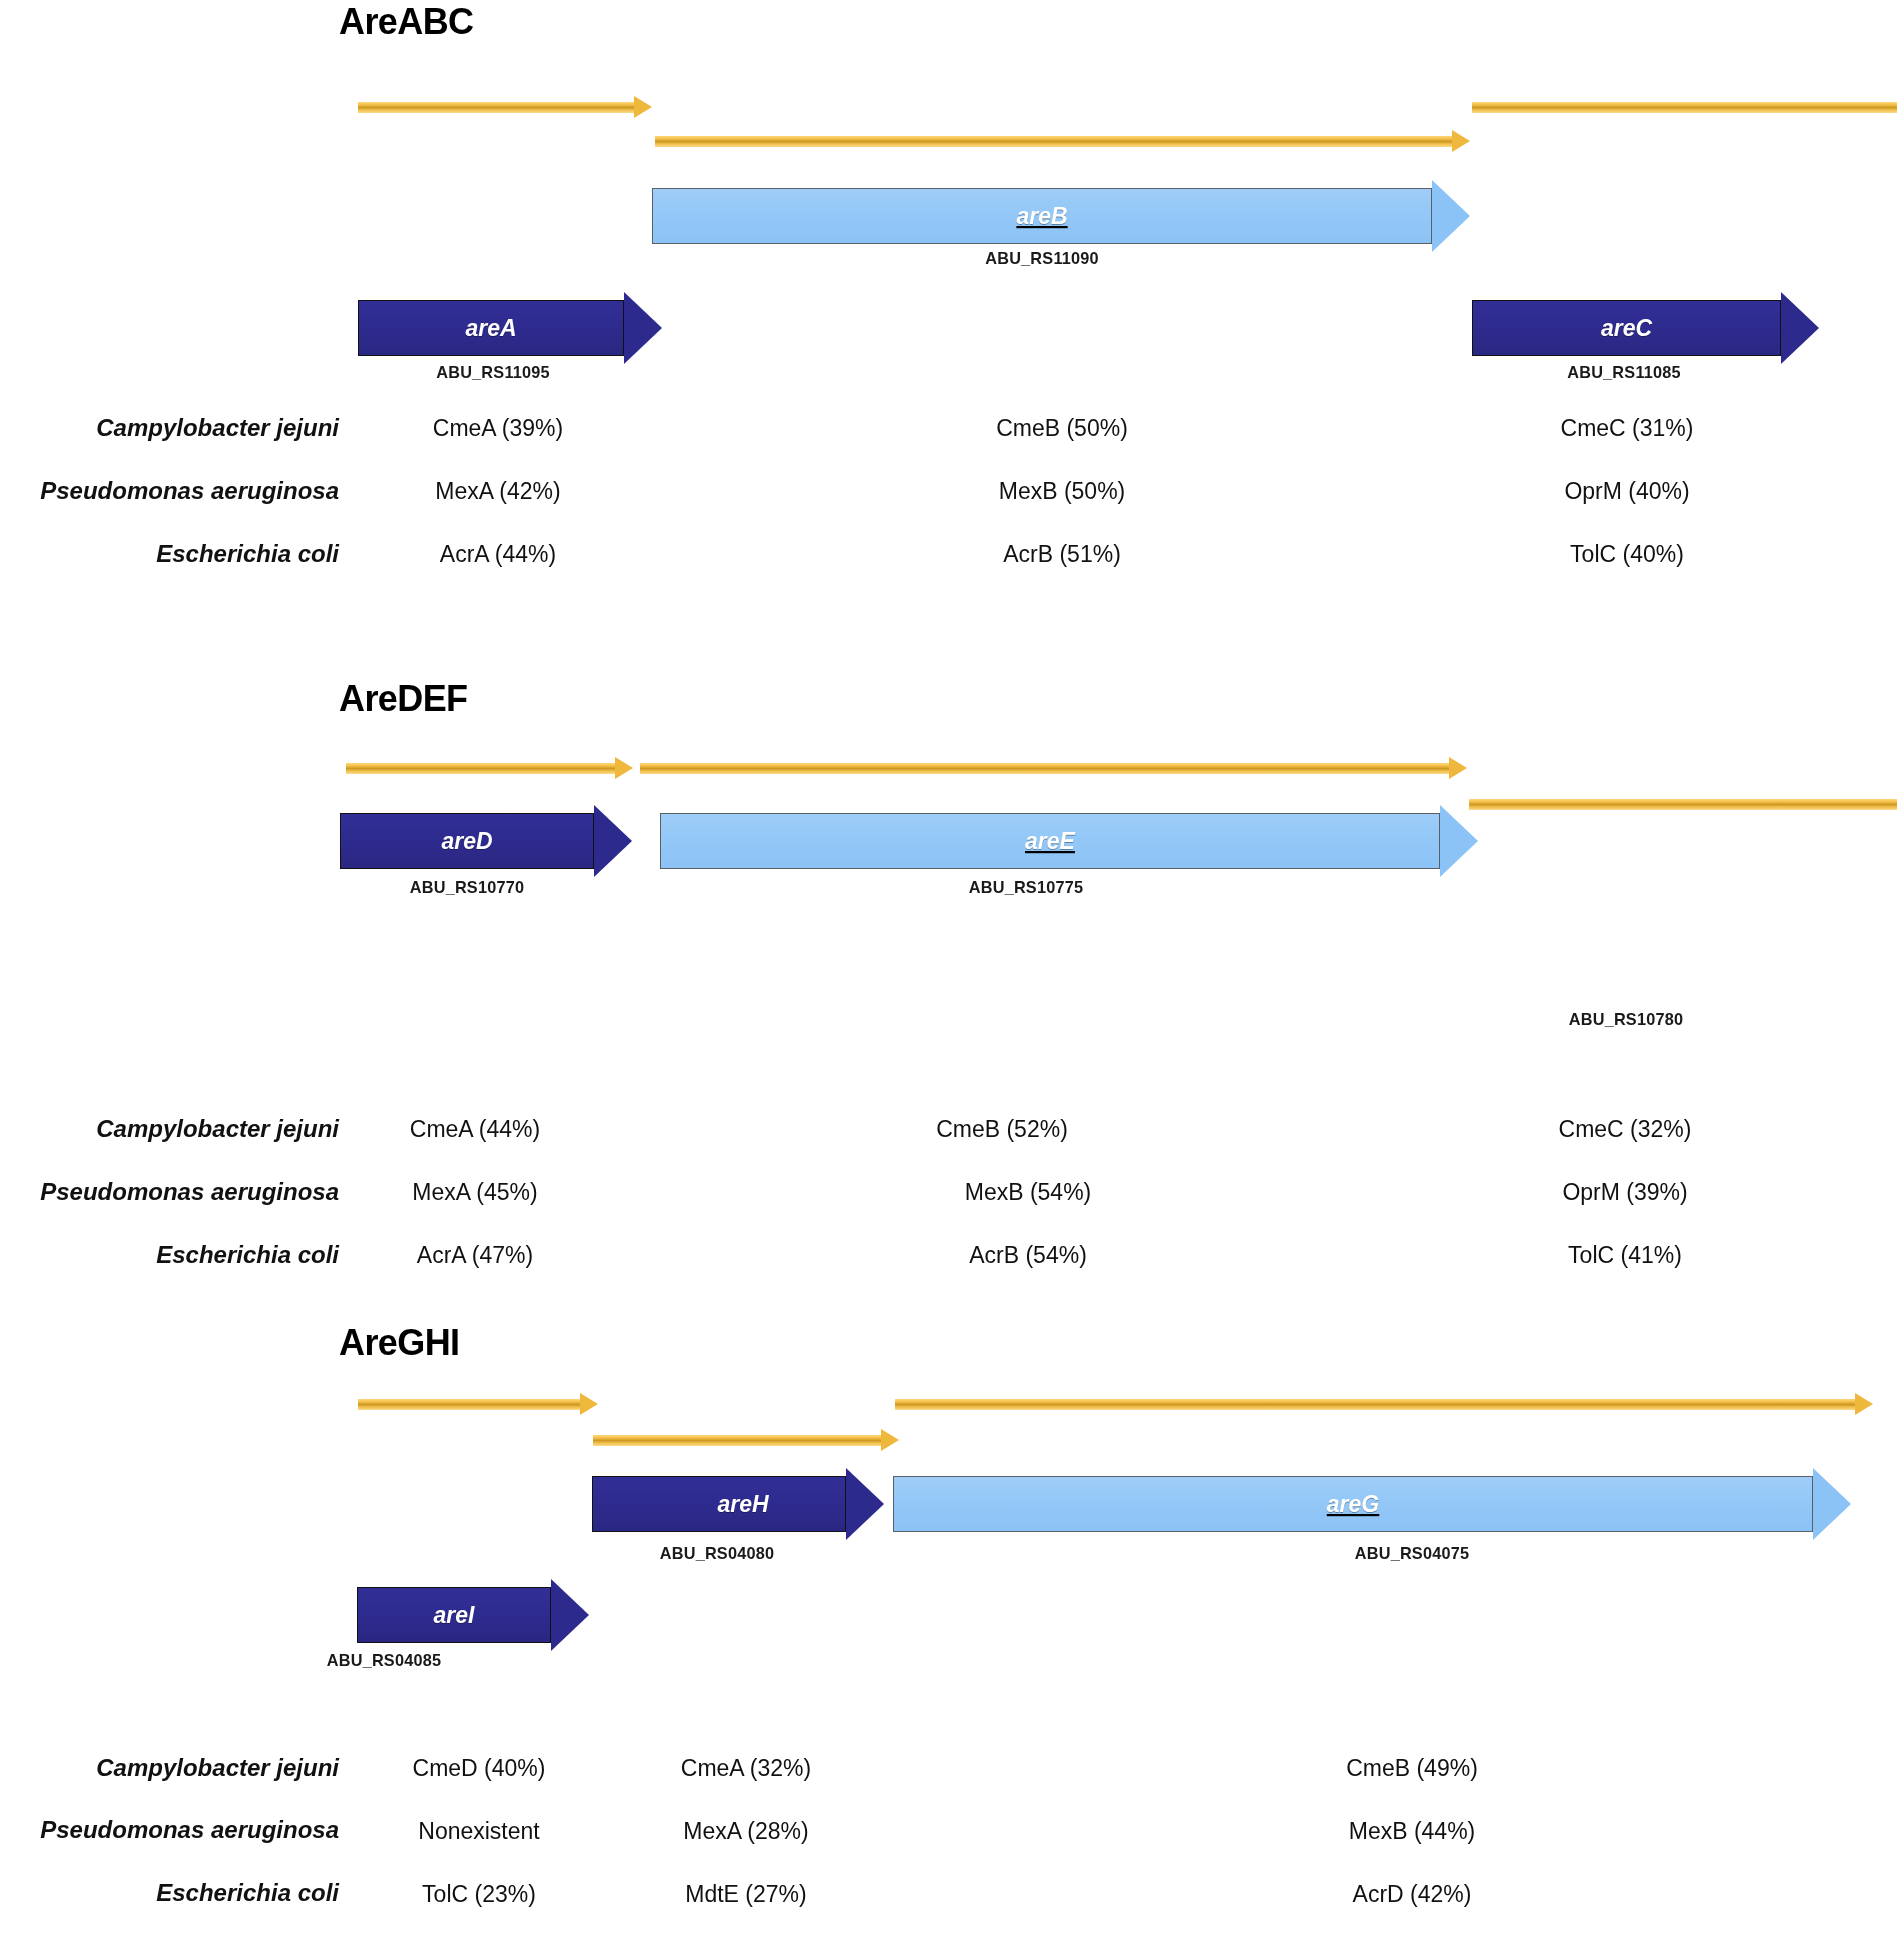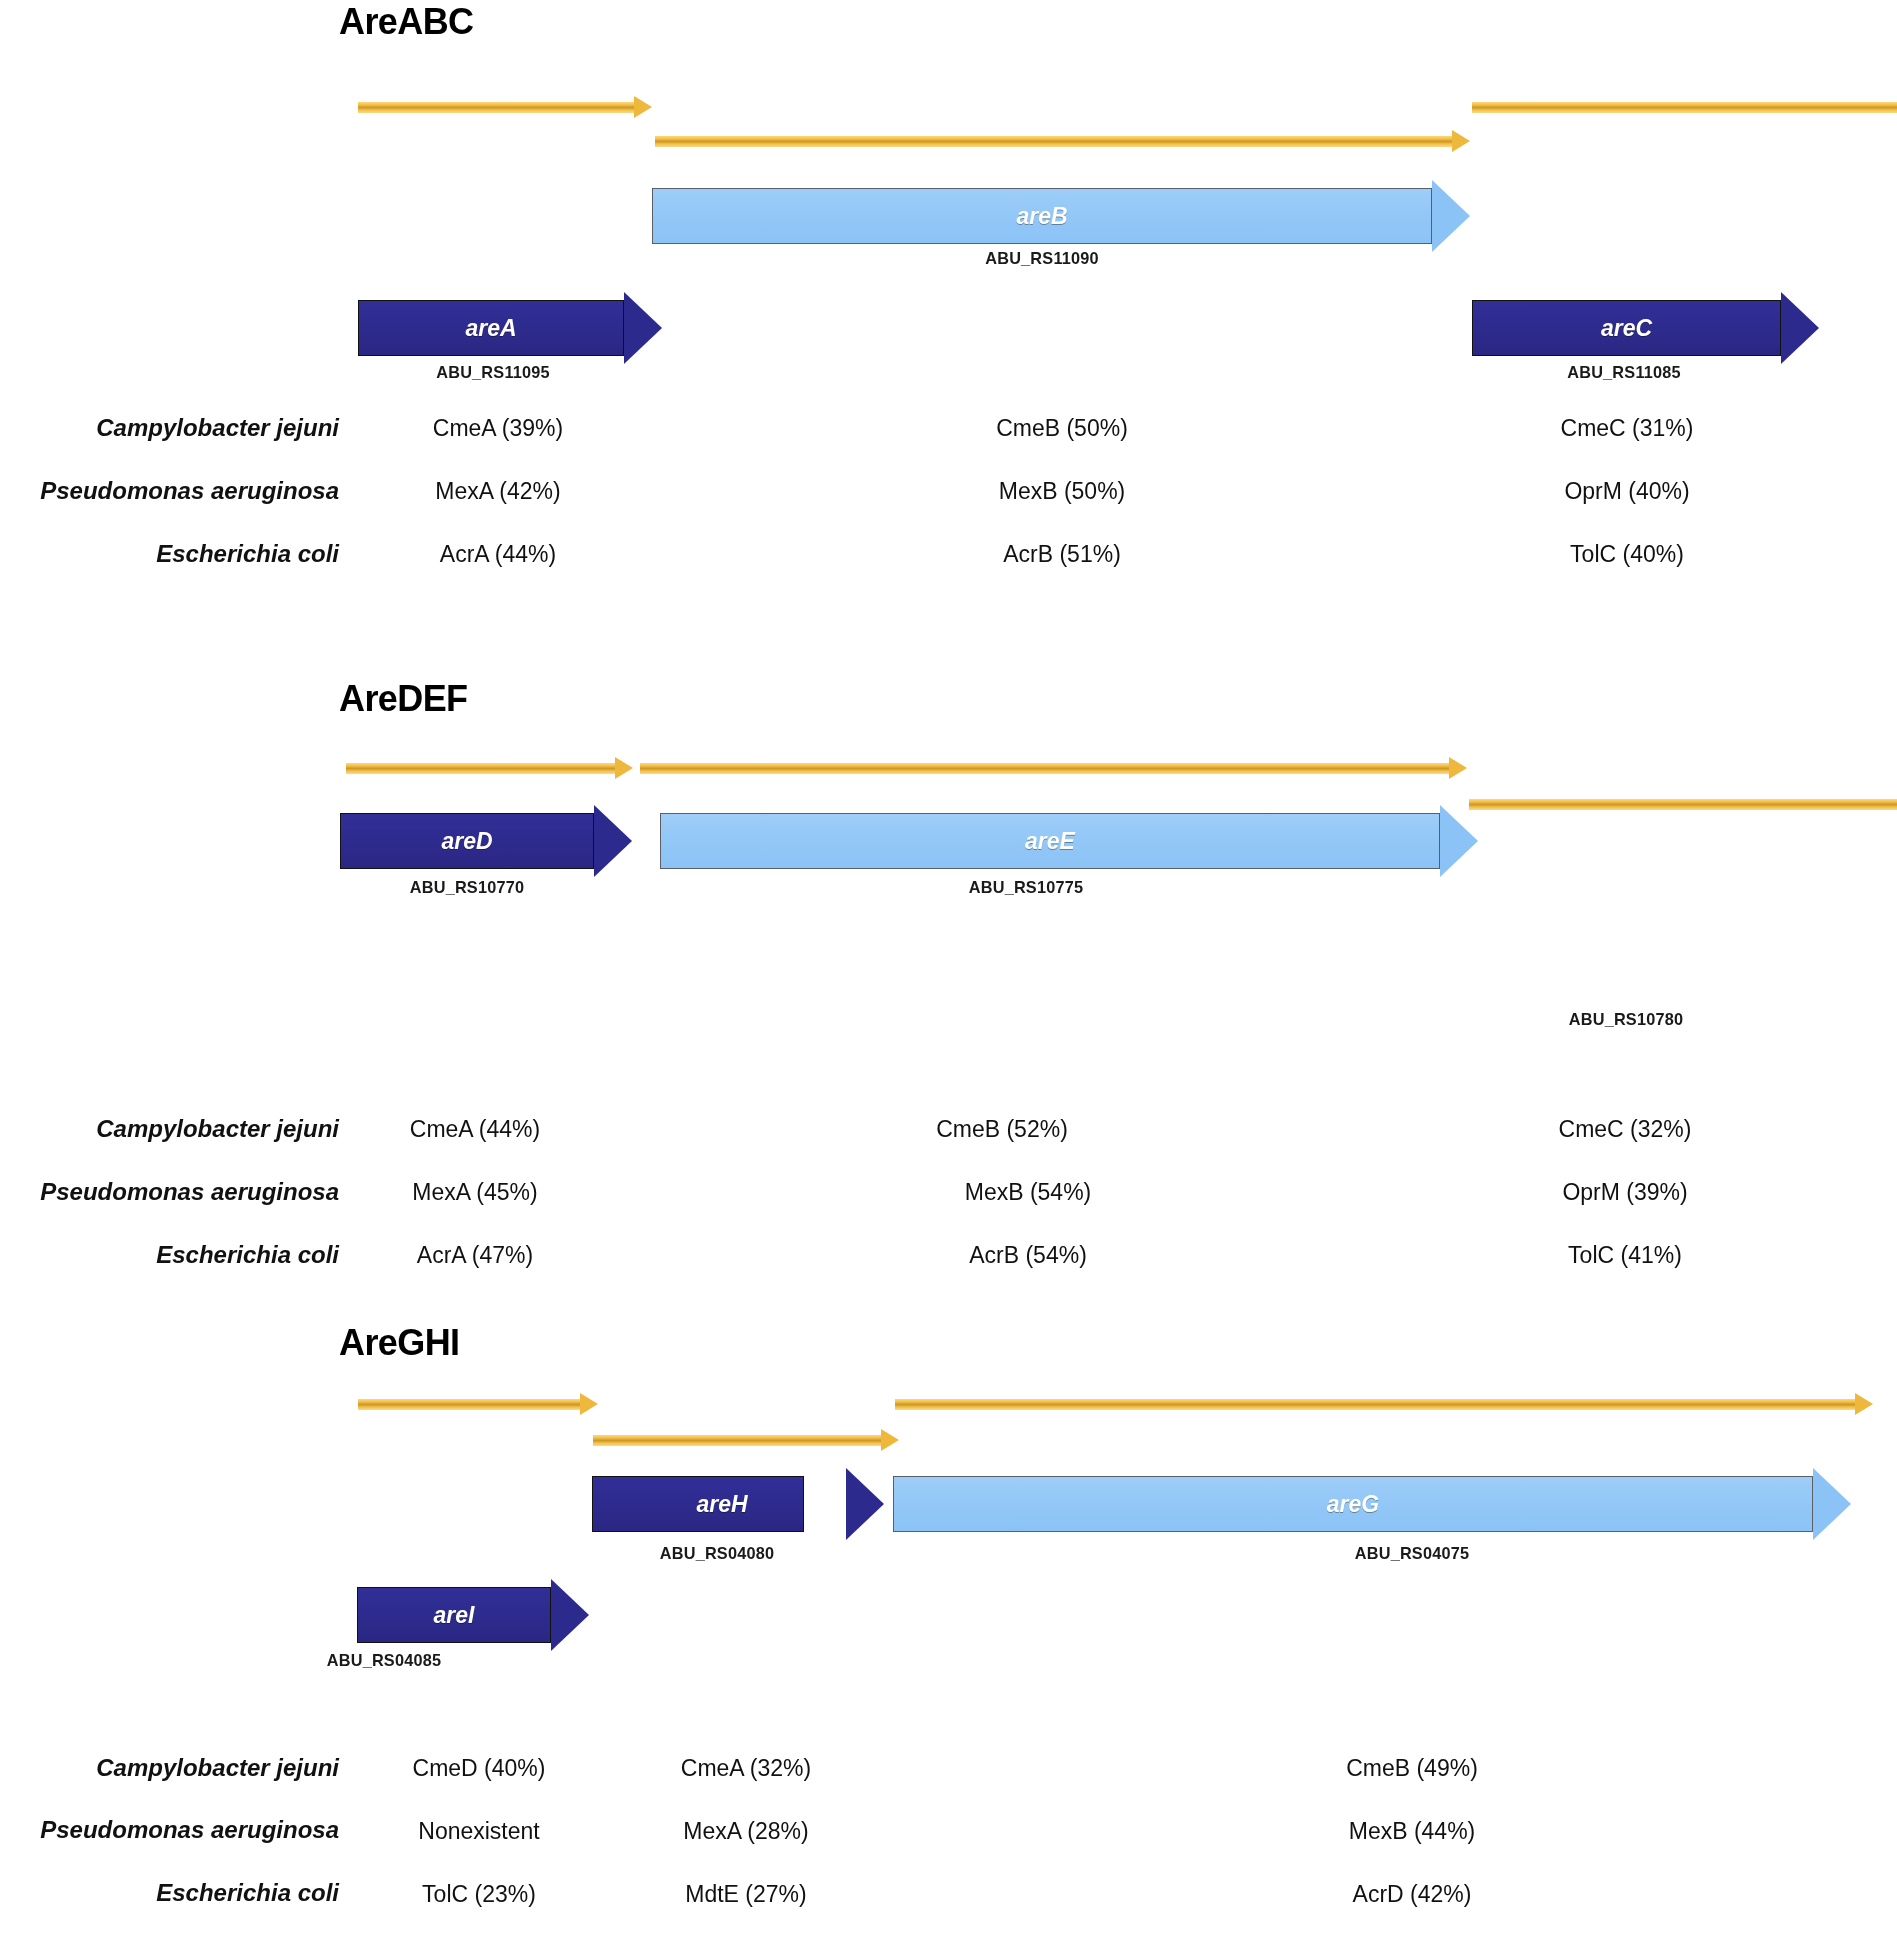--- a/index.html
+++ b/index.html
@@ -70,20 +70,21 @@
     align-items: center;
     justify-content: center;
   }
   .gene.dark .body {
     background: linear-gradient(to bottom, #312e96 0%, #2e2b8f 50%, #2a2782 100%);
     border-color: #111111;
   }
   .gene.light .body {
     background: linear-gradient(to bottom, #9ecdf8 0%, #92c7f7 50%, #8cc3f6 100%);
     border-color: #5a5f66;
+    text-decoration: underline;
   }
   .gene .tip {
     position: absolute;
     top: -7.9px;
     width: 0;
     height: 0;
     border-top: 36px solid transparent;
     border-bottom: 36px solid transparent;
   }
   .gene.dark .tip { border-left: 38px solid #2d2a8d; }
@@ -251,21 +252,21 @@
   <div class="yarrow" style="left:593px; top:138px; width:290px;">
     <div class="shaft"></div>
     <div class="head"></div>
   </div>
   <div class="yarrow" style="left:895px; top:102px; width:962px;">
     <div class="shaft"></div>
     <div class="head"></div>
   </div>
 
   <div class="gene dark" style="left:592px; top:181px; width:254px;">
-    <div class="body" style="width:212px;padding-left:48px;">
+    <div class="body" style="width:254px;padding-left:48px;">
       <span class="gene-name">areH</span>
     </div>
     <div class="tip" style="left:254px;"></div>
   </div>
   <div class="locus" style="left:569px; top:249px; width:296px;">ABU_RS04080</div>
 
   <div class="gene light" style="left:893px; top:181px; width:920px;">
     <div class="body" style="width:920px;">
       <span class="gene-name">areG</span>
     </div>

